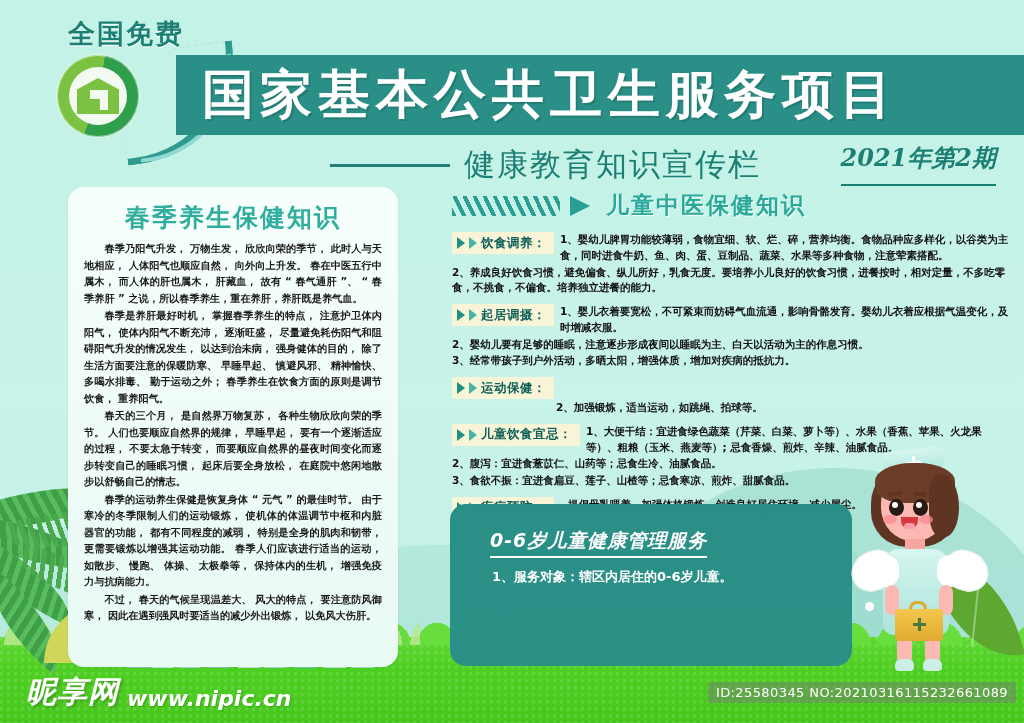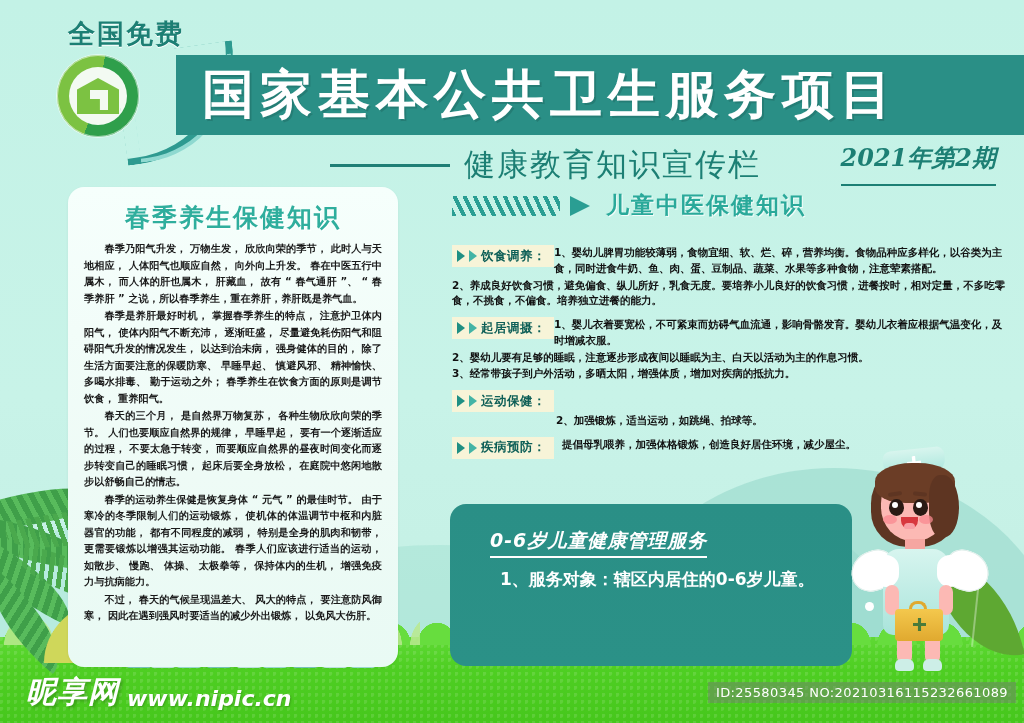--- a/index.html
+++ b/index.html
@@ -223,21 +223,21 @@
   }
 
   
   .right-col {
     position:absolute;
     left: 452px; top: 190px;
     width: 560px;
   }
   .right-head {
     display:flex; align-items:center; gap: 16px;
-    margin-bottom: 24px;
+    margin-bottom: 11px;
   }
   .stripes {
     width: 108px; height: 20px;
     background: repeating-linear-gradient(64deg, #2a9e93 0 4px, transparent 4px 9px);
   }
   .arrow-tri {
     width:0; height:0;
     border-left: 20px solid #2a9e93;
     border-top: 10px solid transparent;
     border-bottom: 10px solid transparent;
@@ -249,21 +249,21 @@
   }
 
   .sect { margin-bottom: 8px; }
   .sect-row { display:flex; align-items:flex-start; }
   .tag {
     flex: 0 0 auto;
     background: #f7f4d8;
     display:flex; align-items:center; gap:4px;
     padding: 2px 8px 2px 5px;
     min-height: 22px;
-    margin-right: 0;
+    margin-right: 6px;
   }
   .chev {
     width: 0; height: 0;
     border-left: 8px solid #1f8f83;
     border-top: 6px solid transparent;
     border-bottom: 6px solid transparent;
   }
   .chev.hollow { border-left-color:#44b4a6; }
   .tag-label {
     font-size: 12.5px; font-weight:bold; color:#0e5f57; letter-spacing:.5px;
@@ -290,21 +290,21 @@
   }
   .info-title {
     font-size: 19px; font-weight:bold; font-style: italic;
     letter-spacing: 1px;
     border-bottom: 2px solid #ffffff;
     display:inline-block;
     padding-bottom: 2px;
     margin: 12px 0 8px 24px;
   }
   .info-p {
-    font-size: 17px; line-height: 1.62; text-align: justify;
+    font-size: 13px; line-height: 1.62; text-align: justify;
     font-weight: bold;
   }
   .info-p.indent { text-indent: 2em; }
 
   
   .nurse { position:absolute; left: 845px; top: 447px; width: 150px; height: 225px; }
   .n-cap {
     position:absolute; left: 38px; top: 2px; width: 62px; height: 26px;
     background: linear-gradient(180deg,#d8f5ee 0%, #a9e6dc 100%);
     border-radius: 8px 8px 14px 14px;
@@ -554,20 +554,32 @@
       <div class="sect-row">
         <span class="tag">
           <span class="chev"></span>
           <span class="chev hollow"></span>
           <span class="tag-label">运动保健：</span>
         </span>
       </div>
       <div class="sect-more" style="margin-left:104px;">2、加强锻炼，适当运动，如跳绳、拍球等。</div>
     </div>
 
+    <div class="sect">
+      <div class="sect-row">
+        <span class="tag">
+          <span class="chev"></span>
+          <span class="chev hollow"></span>
+          <span class="tag-label">儿童饮食宜忌：</span>
+        </span>
+        <span class="sect-first">1、大便干结：宜进食绿色蔬菜（芹菜、白菜、萝卜等）、水果（香蕉、苹果、火龙果等）、粗粮（玉米、燕麦等）; 忌食香燥、煎炸、辛辣、油腻食品。</span>
+      </div>
+      <div class="sect-more">2、腹泻：宜进食薏苡仁、山药等；忌食生冷、油腻食品。</div>
+      <div class="sect-more">3、食欲不振：宜进食扁豆、莲子、山楂等；忌食寒凉、煎炸、甜腻食品。</div>
+    </div>
 
     <div class="sect">
       <div class="sect-row">
         <span class="tag">
           <span class="chev"></span>
           <span class="chev hollow"></span>
           <span class="tag-label">疾病预防：</span>
         </span>
         <span class="sect-first" style="padding-left:8px;">提倡母乳喂养，加强体格锻炼，创造良好居住环境，减少屋尘。</span>
       </div>

